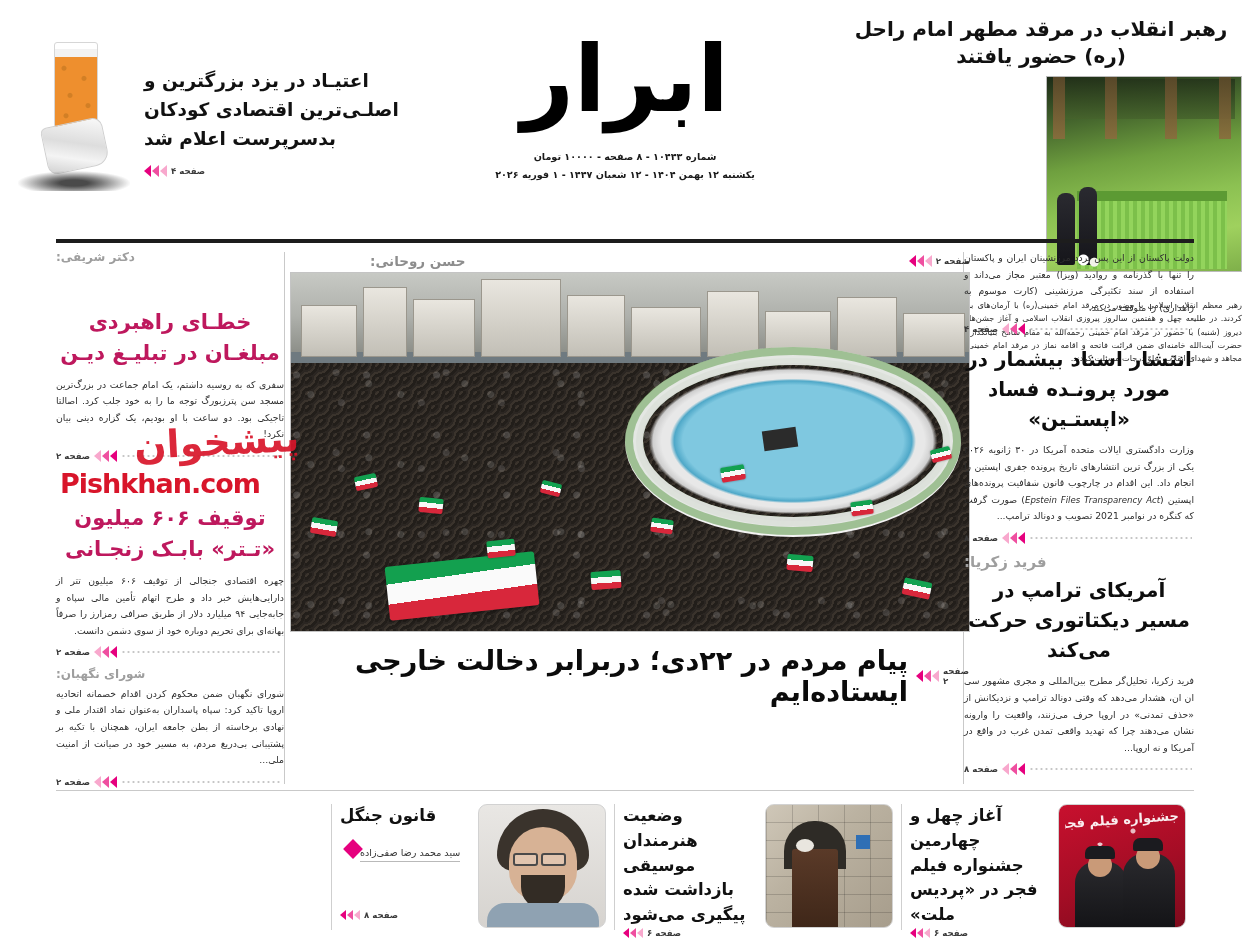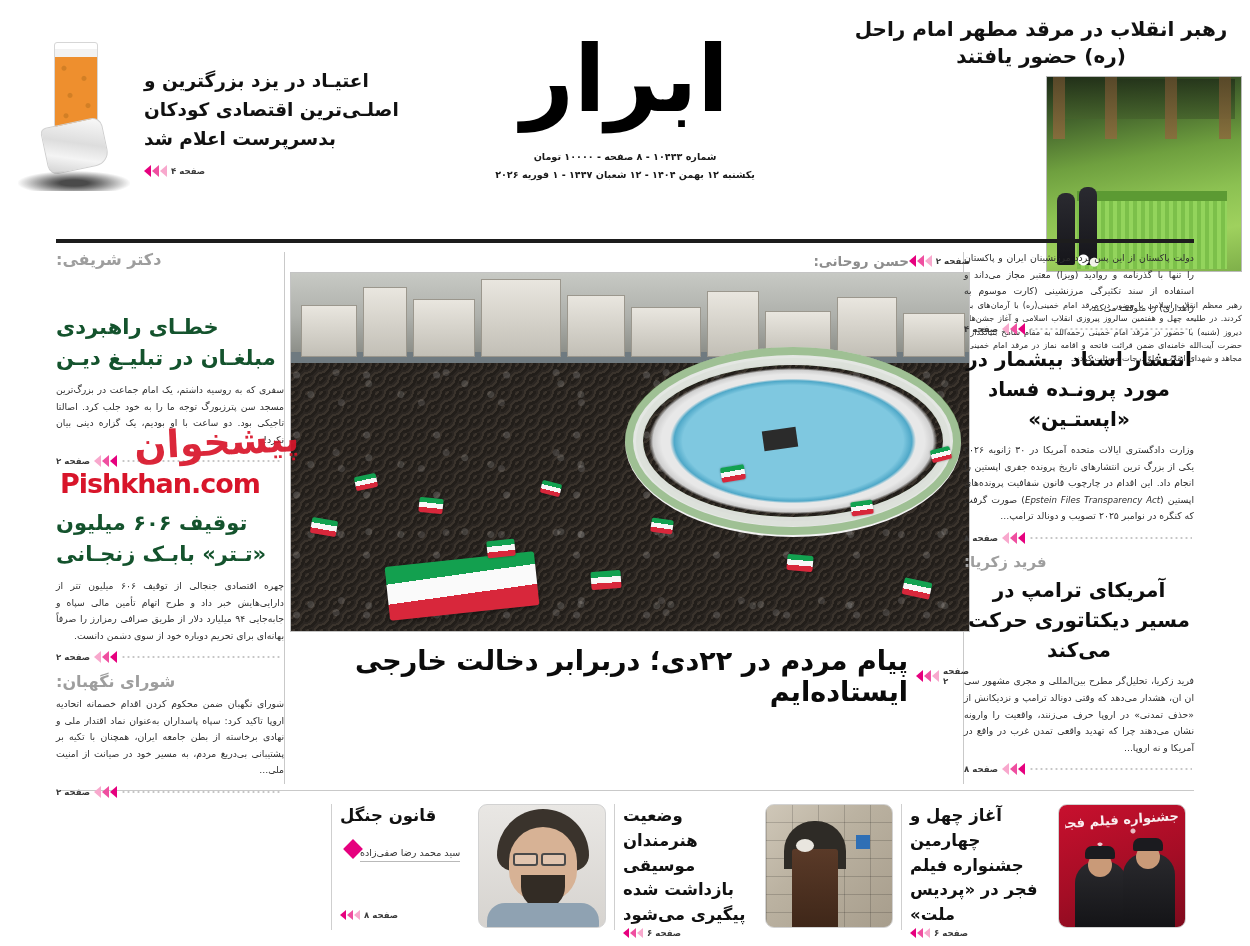--- a/index.html
+++ b/index.html
@@ -163,26 +163,26 @@
     background-size: 5px 2px; background-repeat: repeat-x;
   }
 
   
   .sidebar {
     position:absolute; left: 56px; top: 250px;
     width: 228px; height: 536px;
   }
   .side-art { margin-bottom: 6px; position: relative; }
   .side-kicker {
-    font-size: 16px; font-weight: bold; color: #9e9e9e;
+    font-size: 12px; font-weight: bold; color: #9e9e9e;
     text-align: left; line-height: 1.3; margin-bottom: 3px;
   }
   .side-head {
-    font-size: 21px; font-weight: bold; color: #14532d;
-    line-height: 1.48; text-align: left; letter-spacing: -0.4px;
+    font-size: 21px; font-weight: bold; color: #be185d;
+    line-height: 1.48; text-align: center; letter-spacing: -0.4px;
     margin-bottom: 8px;
     margin-top: 41px;
   }
   .side-body {
     font-size: 9.3px; line-height: 1.78; color: #2e2e2e;
     text-align: justify; margin-bottom: 7px;
   }
   .side-pageref { margin-bottom: 9px; }
 
   .watermark {
@@ -202,21 +202,21 @@
   .center {
     position:absolute; left: 290px; top: 250px;
     width: 680px; height: 536px;
   }
   .center-topline {
     display:flex; flex-direction: row; align-items: center;
     justify-content: space-between; height: 22px;
   }
   .center-kicker {
     font-size: 13.5px; font-weight: bold; color: #8d8d8d;
-    text-align:right; flex:1 1 auto;
+    text-align:left; flex:1 1 auto;
   }
   .center-head {
     font-size: 40px; font-weight: bold; color: #0b0b0b;
     text-align: center; line-height: 1.22; letter-spacing: -1px;
     margin-top: 2px; margin-bottom: 12px;
   }
   .center-photo {
     width: 680px; height: 360px; position: relative; overflow: hidden;
     border: 1px solid #c4c4c4;
     background: #6f7a80;
@@ -621,21 +621,21 @@
           <i class="chev"></i>
             <i class="chev c2"></i>
             <i class="chev c3"></i>
         </span>
         <span>صفحه ۴</span>
       </div>
     </div>
 
     <div class="r-art">
       <div class="r-head">انتشار اسناد بیشمار در مورد پرونـده فساد «اپستـین»</div>
-      <div class="r-body"><span>وزارت دادگستری ایالات متحده آمریکا در ۳۰ ژانویه ۲۰۲۶ یکی از بزرگ ترین انتشارهای تاریخ پرونده جفری اپستین را انجام داد. این اقدام در چارچوب قانون شفافیت پرونده‌های اپستین (</span><span class="latin">Epstein Files Transparency Act</span><span>) صورت گرفت که کنگره در نوامبر ۲۰۲۵ تصویب و دونالد ترامپ...</span></div>
+      <div class="r-body"><span>وزارت دادگستری ایالات متحده آمریکا در ۳۰ ژانویه ۲۰۲۶ یکی از بزرگ ترین انتشارهای تاریخ پرونده جفری اپستین را انجام داد. این اقدام در چارچوب قانون شفافیت پرونده‌های اپستین (</span><span class="latin">Epstein Files Transparency Act</span><span>) صورت گرفت که کنگره در نوامبر 2021 تصویب و دونالد ترامپ...</span></div>
       <div class="pageref r-pageref">
         <span class="dots"></span>
         <span class="chevs">
           <i class="chev"></i>
             <i class="chev c2"></i>
             <i class="chev c3"></i>
         </span>
         <span>صفحه ۸</span>
       </div>
     </div>

